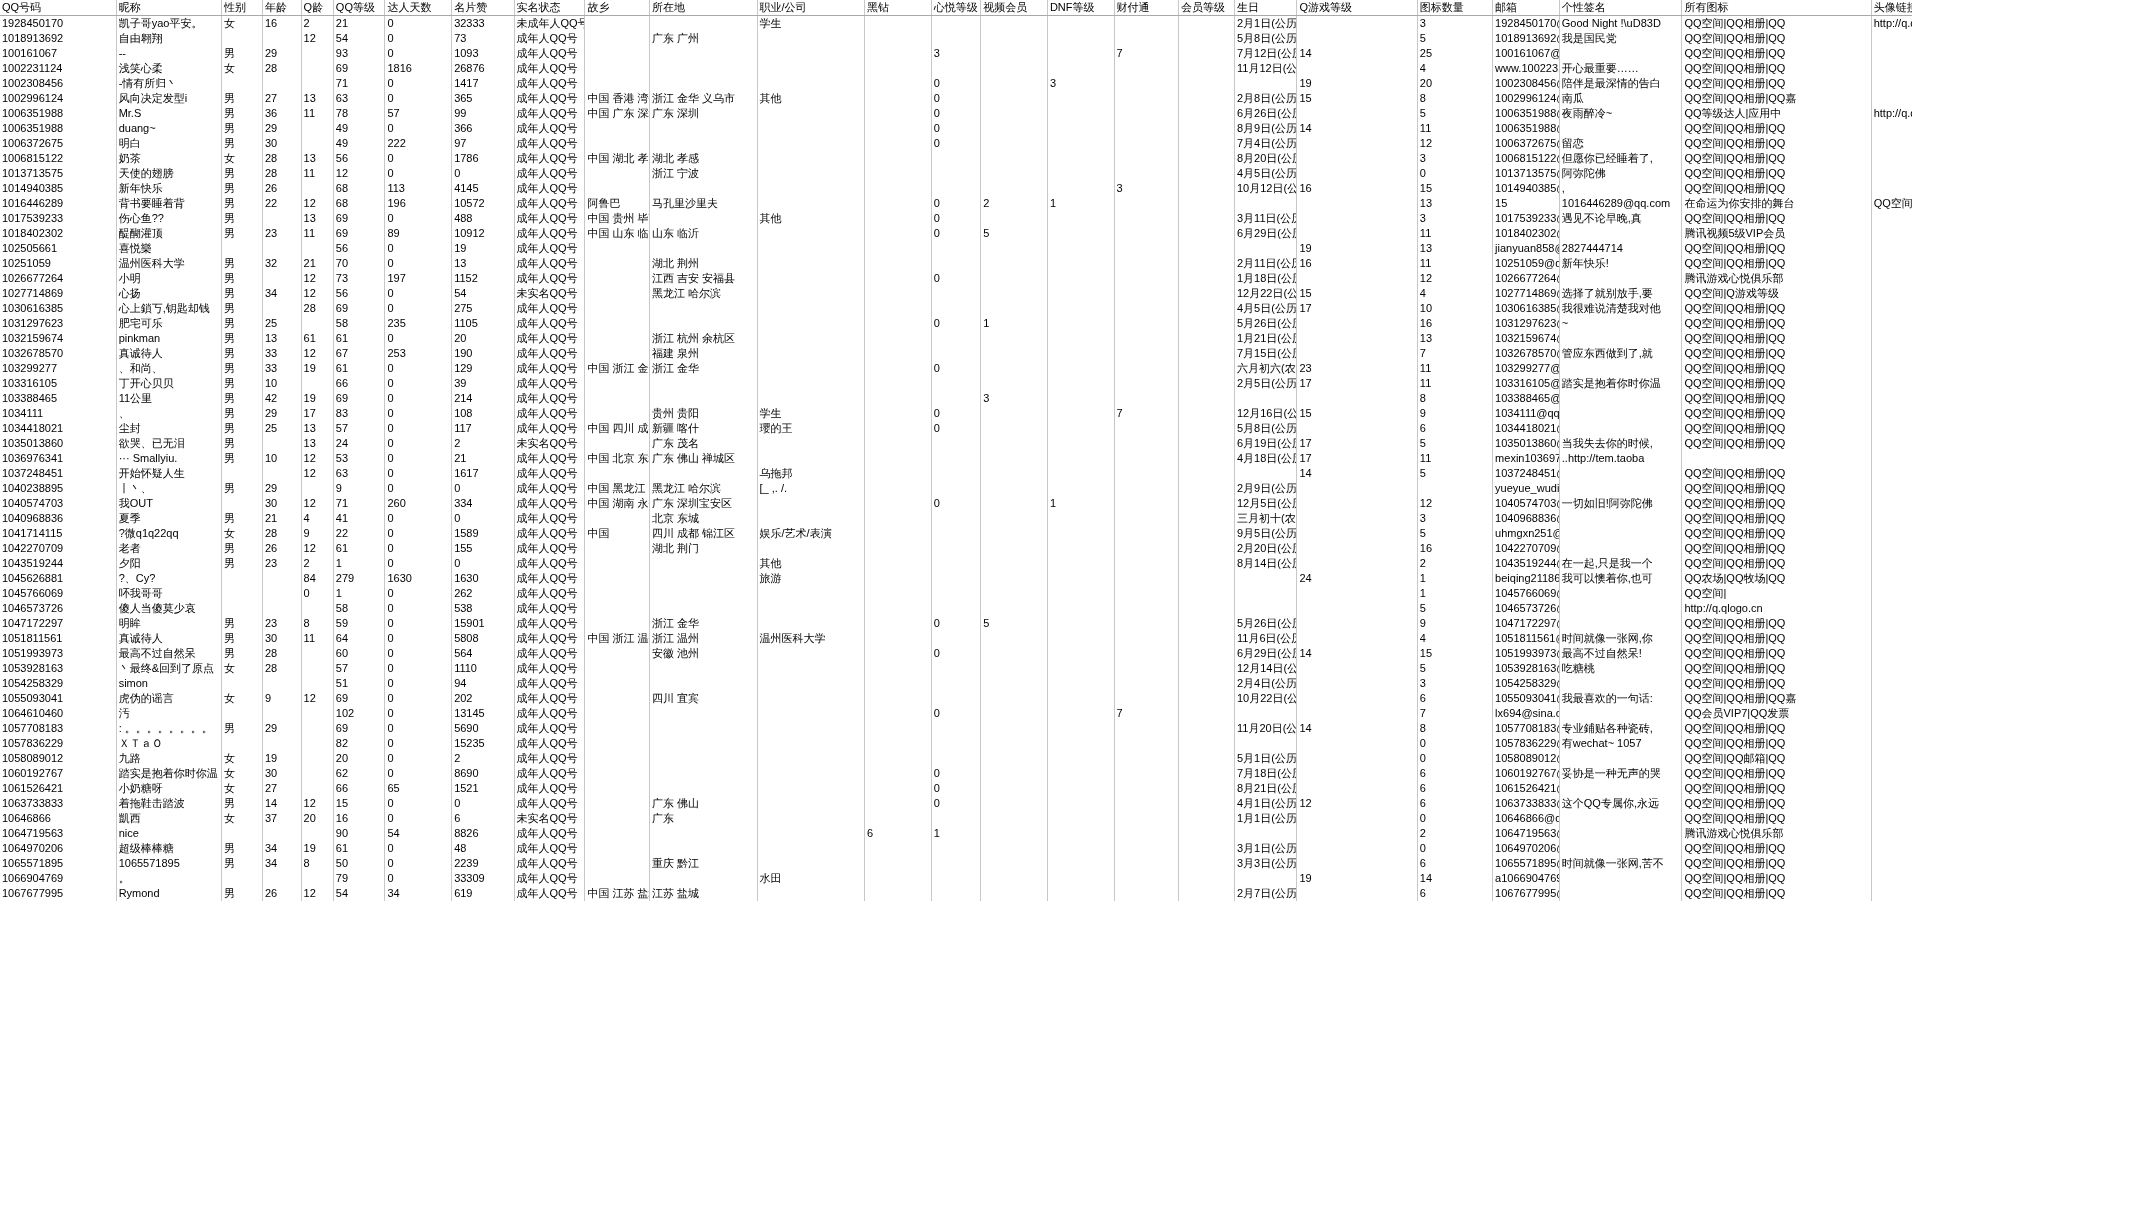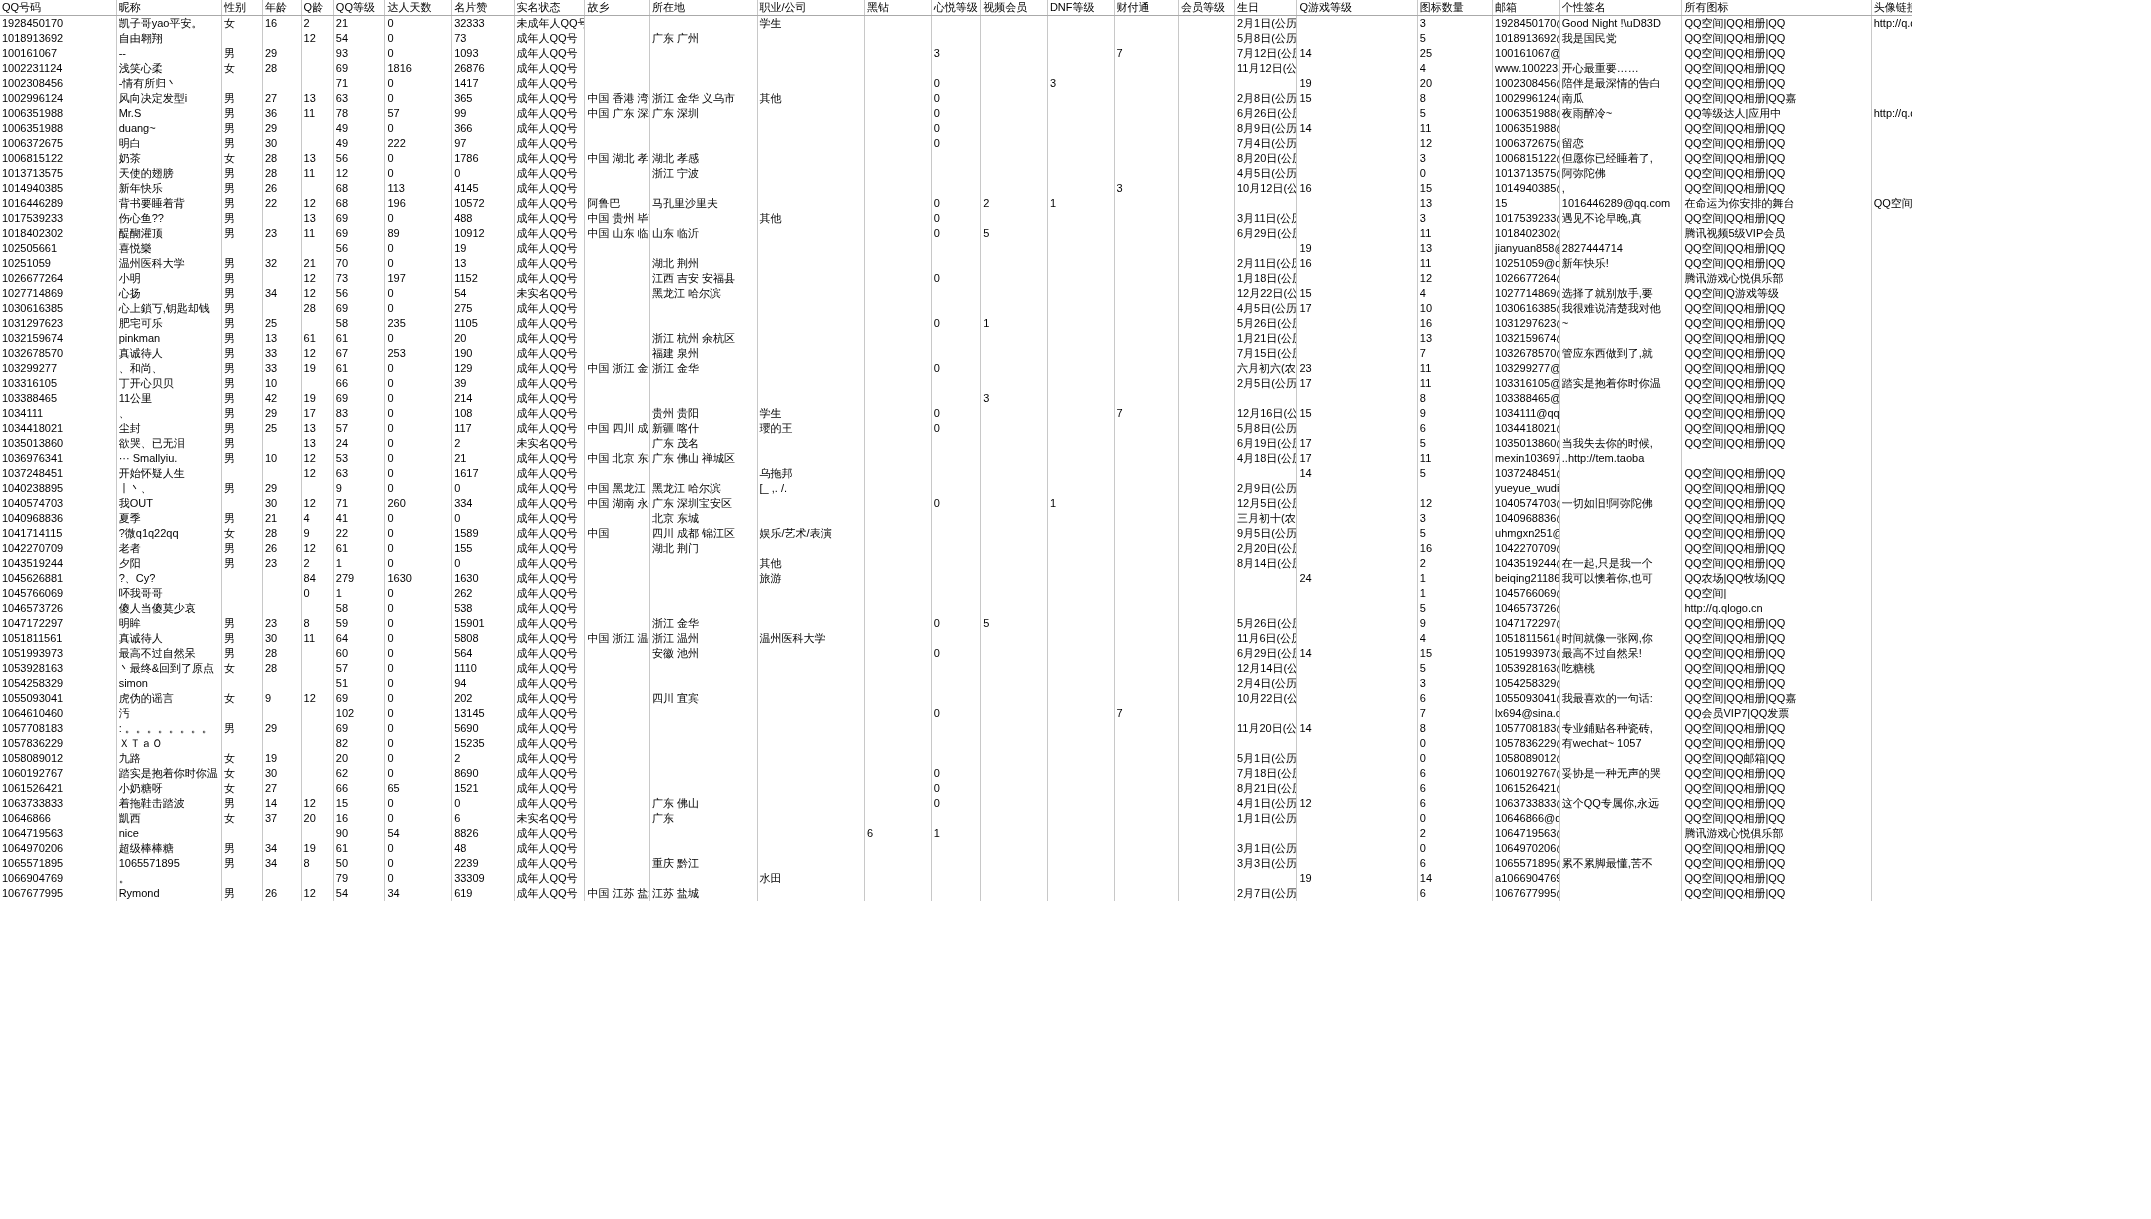--- a/index.html
+++ b/index.html
@@ -1659,21 +1659,21 @@
           <td></td>
           <td></td>
           <td></td>
           <td></td>
           <td></td>
           <td></td>
           <td>3月3日(公历)</td>
           <td></td>
           <td>6</td>
           <td>1065571895@qq.com</td>
-          <td>累不累脚最懂,苦不</td>
+          <td>时间就像一张网,苦不</td>
           <td>QQ空间|QQ相册|QQ</td>
           <td></td>
         </tr>
         <tr>
           <td>1066904769</td>
           <td>。</td>
           <td></td>
           <td></td>
           <td></td>
           <td>79</td>

